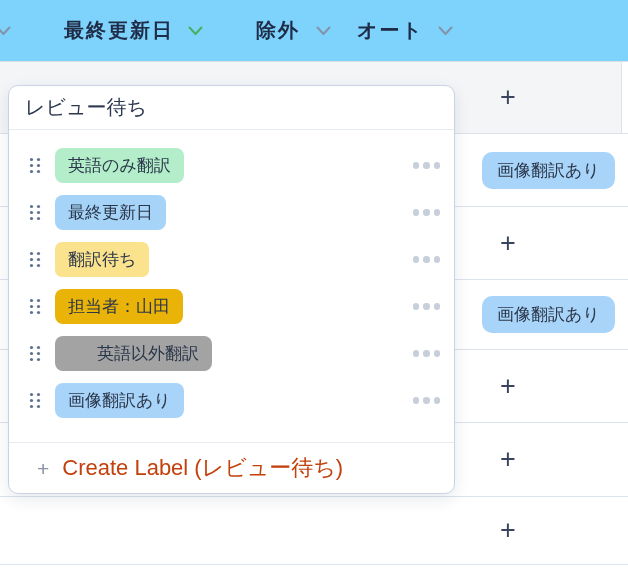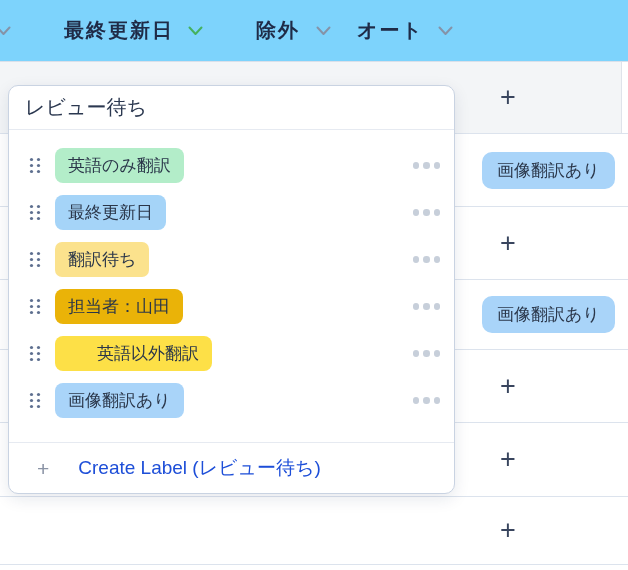--- a/index.html
+++ b/index.html
@@ -66,21 +66,21 @@
   .grip { width:12px; height:17px; flex:none; cursor:grab; }
   .pop-item .chip { margin-left:14px; height:35px; border-radius:8px; padding:0 13px; }
   .dots { margin-left:auto; display:flex; gap:4px; cursor:pointer; }
   .dots i { width:6.5px; height:6.5px; border-radius:50%; background:#c7cfda; display:block; }
   .pop-footer {
     height:51px; border-top:1px solid #e6eaf1;
     display:flex; align-items:center; gap:13px; padding:0 28px;
     cursor:pointer;
   }
   .pop-footer .fplus { font-size:21px; color:#8a93a5; line-height:1; }
-  .pop-footer .ftxt { font-size:19px; color:#1d4ed8;margin-left:16px; }
+  .pop-footer .ftxt { font-size:22px; color:#c2410c; }
 </style>
 </head>
 <body>
 
 <div class="screen">
 
   <div class="header">
     <svg class="hchev" style="left:-4px" viewBox="0 0 15 10">
       <path d="M1.5 1.5 L7.5 8 L13.5 1.5" fill="none" stroke-width="2" stroke-linecap="round" stroke-linejoin="round" stroke="#8593a8"></path>
     </svg>
@@ -238,21 +238,21 @@
         <svg class="grip" viewBox="0 0 12 17">
           <g fill="#5f7090">
               <circle cx="2.5" cy="2.5" r="1.6"></circle>
               <circle cx="9.5" cy="2.5" r="1.6"></circle>
               <circle cx="2.5" cy="8.5" r="1.6"></circle>
               <circle cx="9.5" cy="8.5" r="1.6"></circle>
               <circle cx="2.5" cy="14.5" r="1.6"></circle>
               <circle cx="9.5" cy="14.5" r="1.6"></circle>
             </g>
         </svg>
-        <span class="chip" style="background: #fde047; padding-left: 42px;">英語以外翻訳</span>
+        <span class="chip" style="background: #a3a3a3; padding-left: 42px;">英語以外翻訳</span>
         <span class="dots">
             <i></i>
             <i></i>
             <i></i>
           </span>
       </div>
 
       <div class="pop-item">
         <svg class="grip" viewBox="0 0 12 17">
           <g fill="#5f7090">

